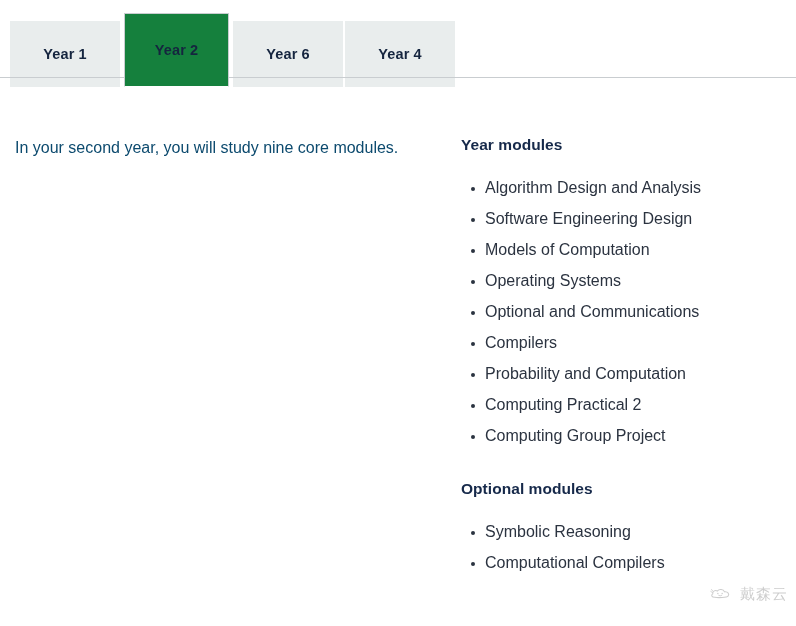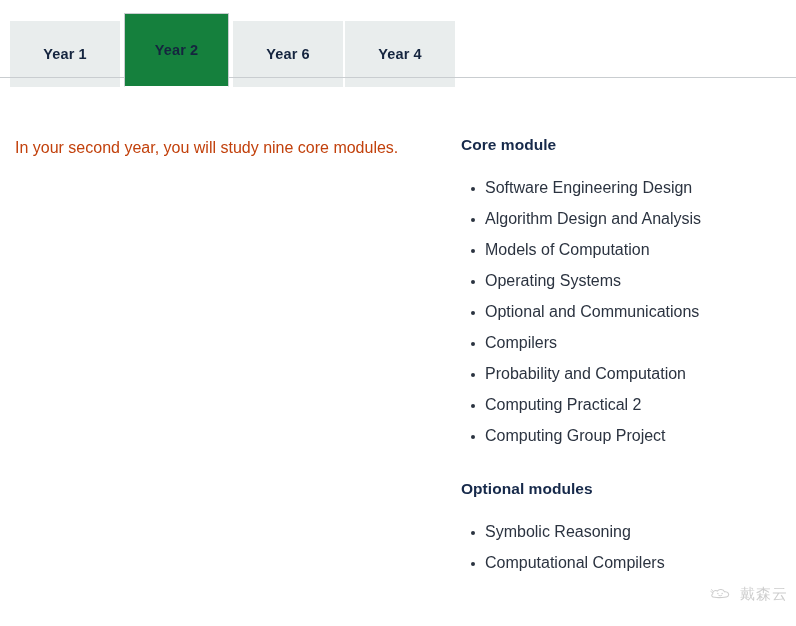--- a/index.html
+++ b/index.html
@@ -78,21 +78,21 @@
     padding-left: 15px;
     box-sizing: border-box;
   }
   .col-right {
     flex: 1;
     padding-left: 1px;
     box-sizing: border-box;
   }
   .para {
     font-size: 16px;
-    color: #c2410c;
+    color: #0c4a6e;
     line-height: 1.45;
     margin: 0 0 34px 0;
   }
   .para:last-child { margin-bottom: 0; }
 
   .modhead {
     font-size: 15.5px;
     font-weight: bold;
     color: #16294a;
     margin: 0 0 26px 0;
@@ -170,24 +170,24 @@
 </div>
 
 <div class="content">
 
   <div class="col-left">
     <p class="para">In your second year, you will study nine core modules.</p>
   </div>
 
   <div class="col-right">
 
-    <div class="modhead">Core module</div>
+    <div class="modhead">Year modules</div>
     <ul class="modlist">
+      <li>Algorithm Design and Analysis</li>
       <li>Software Engineering Design</li>
-      <li>Algorithm Design and Analysis</li>
       <li>Models of Computation</li>
       <li>Operating Systems</li>
       <li>Optional and Communications</li>
       <li>Compilers</li>
       <li>Probability and Computation</li>
       <li>Computing Practical 2</li>
       <li>Computing Group Project</li>
     </ul>
 
     <div class="modhead second">Optional modules</div>

